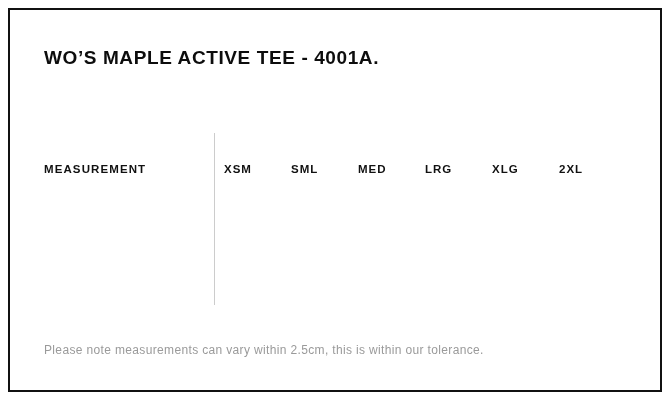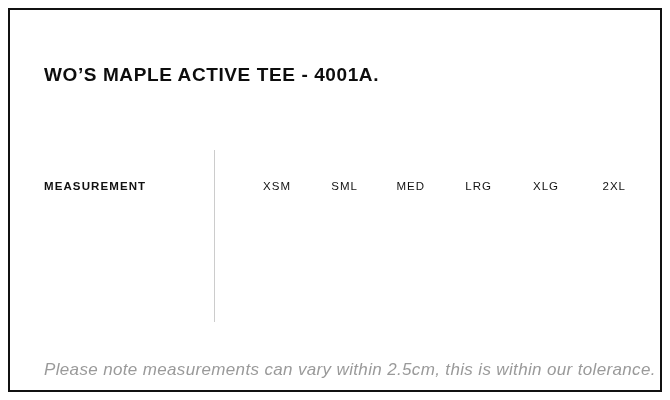--- a/index.html
+++ b/index.html
@@ -23,21 +23,21 @@
     left: 8px;
     top: 8px;
     right: 8px;
     bottom: 8px;
     border: 2px solid #111111;
     box-sizing: border-box;
   }
   .content {
     position: absolute;
     left: 0;
-    top: 17px;
+    top: 0;
     width: 670px;
     height: 292px;
     box-sizing: border-box;
     padding: 12px 44px;
   }
   .title {
     position: absolute;
     left: 44px;
     top: 47px;
     font-size: 19px;
@@ -73,23 +73,23 @@
     vertical-align: middle;
   }
   .hdr-measure {
     text-align: left;
     font-size: 11.5px;
     font-weight: bold;
     letter-spacing: 1.1px;
     color: #111111;
   }
   .hdr-size {
-    text-align: right;
+    text-align: left;
     font-size: 11.5px;
-    font-weight: normal;
+    font-weight: bold;
     letter-spacing: 1px;
     color: #111111;
   }
   .data-row td {
     height: 46px;
     vertical-align: middle;
   }
   .cell-label {
     text-align: left;
     font-size: 12px;
@@ -107,22 +107,21 @@
     left: 214px;
     top: 133px;
     width: 1px;
     height: 172px;
     background: #cccccc;
   }
   .note {
     position: absolute;
     left: 44px;
     top: 343px;
-    font-size: 17px;
-    font-style: italic;
+    font-size: 12px;
     color: #9a9a9a;
     letter-spacing: 0.35px;
     white-space: nowrap;
   }
 </style>
 </head>
 <body>
 
 <div class="page">
   <div class="border-frame"></div>

